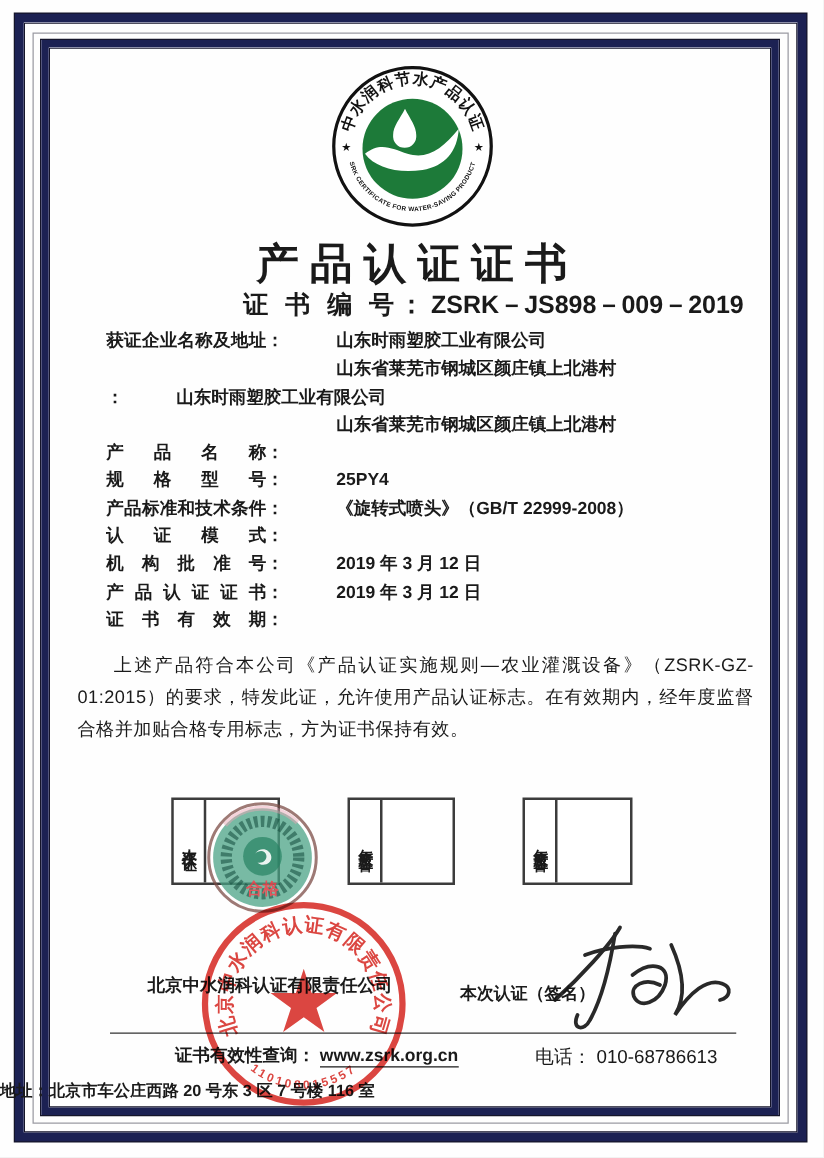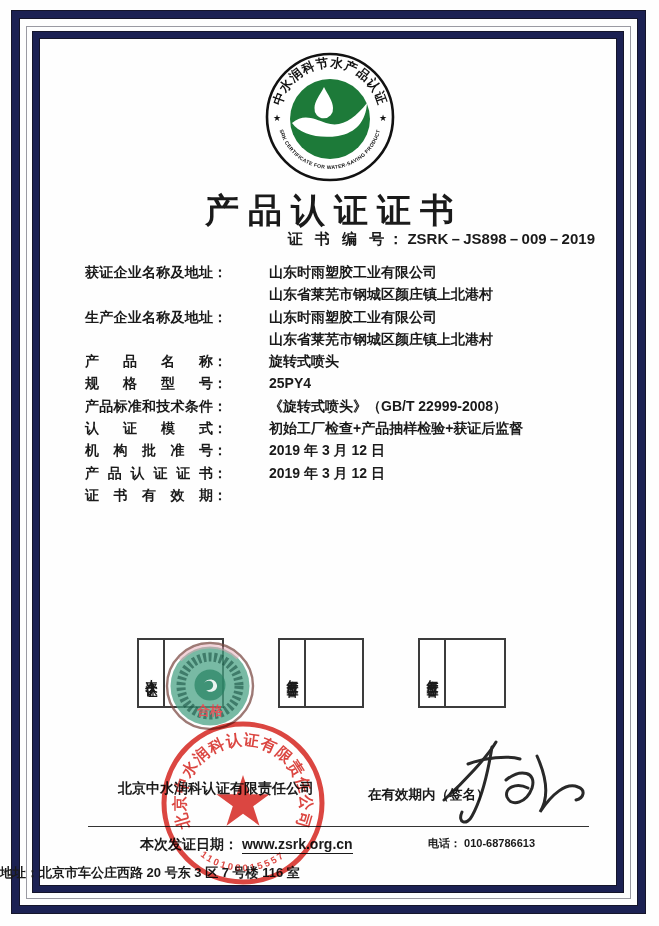--- a/index.html
+++ b/index.html
@@ -12,21 +12,21 @@
   
   .frame-a{position:absolute;inset:11px 14px 13px 12px;border:7px solid #1c2153;
            box-shadow:0 0 0 1px #15152a, inset 0 0 0 1px #15152a;pointer-events:none;}
   .frame-b{position:absolute;inset:26px 28px 27px 26px;border:1px solid #9a9aa2;pointer-events:none;}
   .frame-c{position:absolute;inset:32px 36px 34px 33px;border:6px solid #1c2153;
            box-shadow:0 0 0 1px #15152a, inset 0 0 0 1px #15152a;pointer-events:none;}
 
   .logo{position:absolute;top:50px;left:50%;transform:translateX(-50%);}
   .title{position:absolute;top:188px;left:0;width:100%;text-align:center;
          font-size:34px;font-weight:bold;letter-spacing:9px;text-indent:9px;}
-  .certno{position:absolute;top:230px;right:64px;font-size:15px;font-weight:bold;}
+  .certno{position:absolute;top:230px;right:64px;font-size:20px;font-weight:bold;}
   .certno .sp{letter-spacing:4px;}
 
   .fields{position:absolute;top:261px;left:85px;right:52px;font-size:14px;font-weight:bold;}
   .frow{display:flex;line-height:22.3px;white-space:nowrap;}
   .flabel{display:inline-block;width:128px;text-align:justify;text-align-last:justify;}
   .fcolon{width:16px;}
   .fspacer{width:144px;}
   .fval{flex:1;margin-left:40px;}
 
   .statement{position:absolute;top:506px;left:62px;right:56px;
@@ -41,21 +41,21 @@
   .vtext{writing-mode:vertical-rl;text-orientation:upright;font-size:12px;font-weight:bold;letter-spacing:2px;}
   .cbox-cell{flex:1;}
   .green-stamp{position:absolute;left:163px;top:639px;opacity:.92;}
 
   .f-company{position:absolute;left:118px;top:780px;font-size:14px;font-weight:bold;}
   .f-approval{position:absolute;left:118px;top:802px;font-size:14px;font-weight:bold;}
   .f-rep{position:absolute;left:368px;top:786px;font-size:13.5px;font-weight:bold;}
   .f-hr{position:absolute;left:88px;right:70px;top:826px;border-top:1.6px solid #333;}
   .f-query{position:absolute;left:140px;top:836px;font-size:14px;font-weight:bold;}
   .f-query .url{border-bottom:1.6px solid #1a1a1a;padding-bottom:1px;}
-  .f-phone{position:absolute;left:428px;top:836px;font-size:11px;font-weight:bold;}
+  .f-phone{position:absolute;left:428px;top:836px;font-size:15px;font-weight:normal;}
   .f-addr{position:absolute;left:0;width:100%;top:864px;font-size:13px;font-weight:bold;}
 
   .red-seal{position:absolute;left:158px;top:718px;mix-blend-mode:multiply;opacity:.85;}
   .signature{position:absolute;left:436px;top:738px;}
 </style>
 </head>
 <body>
 
 <div class="page">
   <div class="frame-a"></div>
@@ -92,64 +92,62 @@
     <div class="frow">
       <span class="flabel">获证企业名称及地址</span>
         <span class="fcolon">：</span>
       <span class="fval">山东时雨塑胶工业有限公司</span>
     </div>
     <div class="frow">
       <span class="fspacer"></span>
         <span class="fval">山东省莱芜市钢城区颜庄镇上北港村</span>
     </div>
     <div class="frow">
-      <span class="flabel">生产企业名称及地址</span>
         <span class="fcolon">：</span>
       <span class="fval">山东时雨塑胶工业有限公司</span>
     </div>
     <div class="frow">
       <span class="fspacer"></span>
         <span class="fval">山东省莱芜市钢城区颜庄镇上北港村</span>
     </div>
     <div class="frow">
       <span class="flabel">产品名称</span>
         <span class="fcolon">：</span>
-      <span class="fval">旋转式喷头</span>
     </div>
     <div class="frow">
       <span class="flabel">规格型号</span>
         <span class="fcolon">：</span>
       <span class="fval">25PY4</span>
     </div>
     <div class="frow">
       <span class="flabel">产品标准和技术条件</span>
         <span class="fcolon">：</span>
       <span class="fval">《旋转式喷头》（GB/T 22999-2008）</span>
     </div>
     <div class="frow">
       <span class="flabel">认证模式</span>
         <span class="fcolon">：</span>
-      <span class="fval">初始工厂检查+产品抽样检验+获证后监督</span>
     </div>
     <div class="frow">
       <span class="flabel">机构批准号</span>
         <span class="fcolon">：</span>
       <span class="fval">2019 年 3 月 12 日</span>
     </div>
     <div class="frow">
       <span class="flabel">产品认证证书</span>
         <span class="fcolon">：</span>
       <span class="fval">2019 年 3 月 12 日</span>
     </div>
     <div class="frow">
       <span class="flabel">证书有效期</span>
         <span class="fcolon">：</span>
     </div>
   </div>
 
+  <p class="statement">上述产品符合本公司《产品认证实施规则—农业灌溉设备》（ZSRK-GZ- 01:2015）的要求，特发此证，允许使用产品认证标志。在有效期内，经年度监督合格并加贴合格专用标志，方为证书保持有效。</p>
 
   <div class="cbox cbox1">
     <div class="cbox-side">
         <span class="vtext">本次认证</span>
       </div>
     <div class="cbox-cell"></div>
   </div>
   <div class="cbox cbox2">
     <div class="cbox-side">
         <span class="vtext">年度监督</span>
@@ -167,24 +165,24 @@
     <circle cx="0" cy="0" r="43" fill="none" stroke="#7b4a43" stroke-width="2.4" opacity=".8"></circle>
     <circle cx="0" cy="0" r="39.5" fill="#47a183" opacity=".8"></circle>
     <circle cx="0" cy="0" r="29" fill="none" stroke="#20604e" stroke-width="9" stroke-dasharray="3 2.4" opacity=".8"></circle>
     <circle cx="0" cy="-1" r="15.5" fill="#2f8a6b" stroke="#dcead e" stroke-width="1.4"></circle>
     <path fill="#ffffff" opacity=".9" d="M -6,-3 C -2,-9 6,-7 7,-1 C 8,5 0,8 -4,4 C 0,5 4,2 3,-2 C 2,-6 -3,-6 -6,-3 Z"></path>
     <path d="M -30,-26 A 40,40 0 0 1 28,-28" fill="none" stroke="#e8a0b0" stroke-width="4" opacity=".5"></path>
     <text x="0" y="29" text-anchor="middle" font-size="13" font-weight="bold" fill="#e0484f">合格</text>
   </svg>
 
   <div class="f-company">北京中水润科认证有限责任公司</div>
-  <div class="f-rep">在有效期内（签名）</div>
+  <div class="f-rep">本次认证（签名）</div>
   <div class="f-hr"></div>
   <div class="f-query">
-    <span>本次发证日期</span><span>：</span>
+    <span>证书有效性查询</span><span>：</span>
     <span class="url">www.zsrk.org.cn</span>
   </div>
   <div class="f-phone">
     <span>电话</span><span>：</span>
     <span>010-68786613</span>
   </div>
   <div class="f-addr">地址：北京市车公庄西路 20 号东 3 区 7 号楼 116 室</div>
 
   <svg class="red-seal" width="170" height="170" viewBox="-85 -85 170 170">
     <g stroke="#d6251f" fill="#d6251f">

